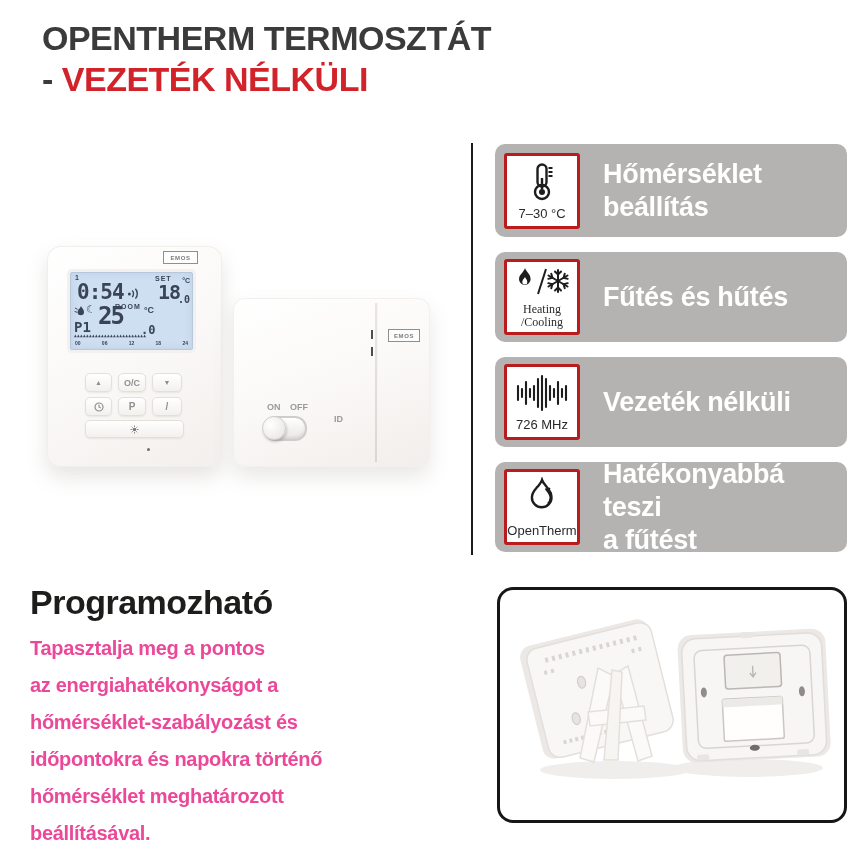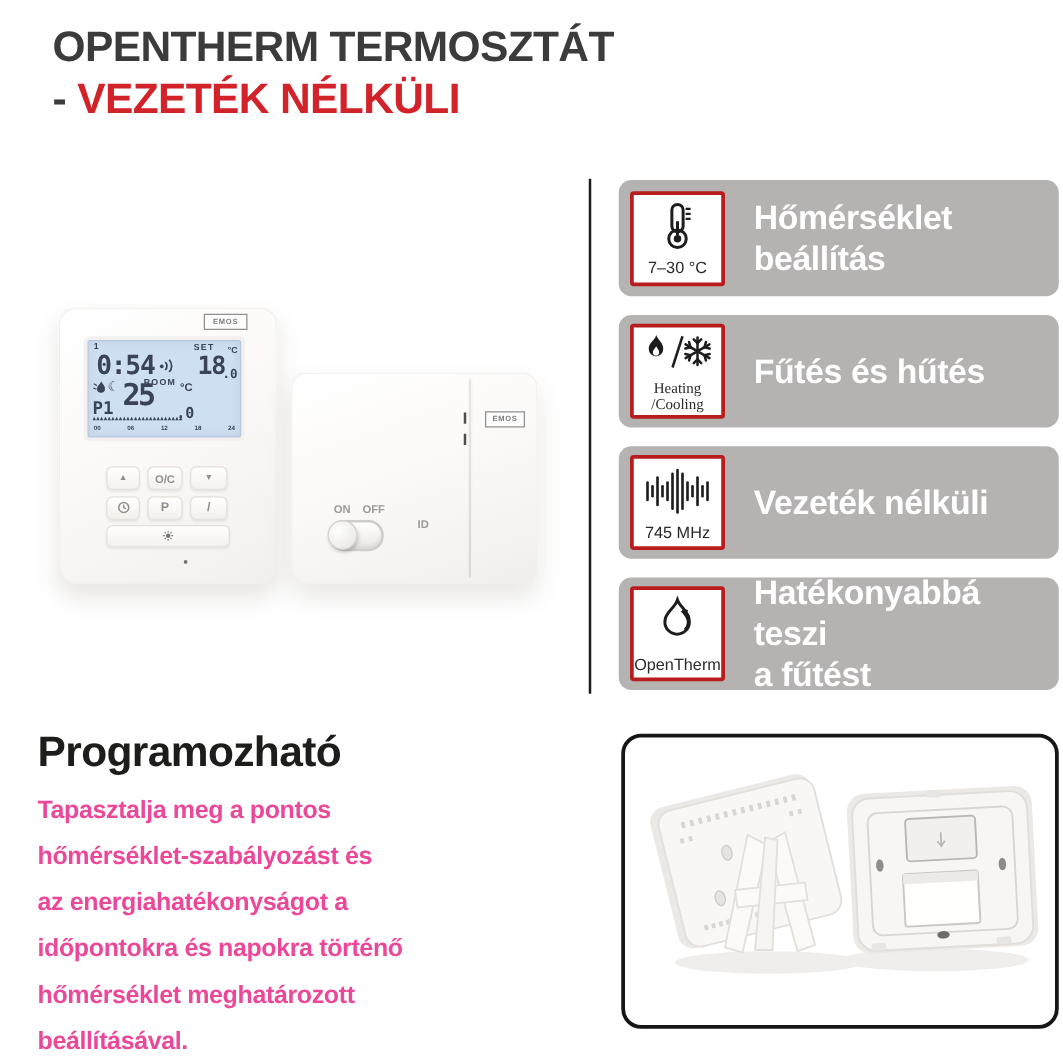--- a/index.html
+++ b/index.html
@@ -256,21 +256,21 @@
               <line x1="28" y1="3" x2="28" y2="37"></line>
                 <line x1="32" y1="6" x2="32" y2="34"></line>
               <line x1="36" y1="13" x2="36" y2="27"></line>
                 <line x1="40" y1="16" x2="40" y2="24"></line>
               <line x1="44" y1="9" x2="44" y2="31"></line>
                 <line x1="48" y1="16" x2="48" y2="24"></line>
               <line x1="52" y1="13" x2="52" y2="27"></line>
             </g>
           </svg>
         </span>
-        <span class="fcap">745 MHz</span>
+        <span class="fcap">726 MHz</span>
 
       </div>
       <div class="flabel">
         <div class="fl">Vezeték nélküli</div>
 
       </div>
     </div>
 
     <div class="feature">
       <div class="ficon">
@@ -288,22 +288,22 @@
         <div class="fl">Hatékonyabbá teszi</div>
         <div class="fl">a fűtést</div>
       </div>
     </div>
 
   </div>
 
   <div class="prog">
     <div class="prog-h">Programozható</div>
     <div class="prog-line">Tapasztalja meg a pontos</div>
+    <div class="prog-line">az energiahatékonyságot a</div>
     <div class="prog-line">hőmérséklet-szabályozást és</div>
-    <div class="prog-line">az energiahatékonyságot a</div>
     <div class="prog-line">időpontokra és napokra történő</div>
     <div class="prog-line">hőmérséklet meghatározott</div>
     <div class="prog-line">beállításával.</div>
   </div>
 
   <div class="photo">
     <svg width="344" height="230" viewBox="0 0 344 230">
       <ellipse cx="115" cy="180" rx="75" ry="9" fill="#f0eeec"></ellipse>
       <ellipse cx="248" cy="178" rx="75" ry="9" fill="#f0eeec"></ellipse>
 

